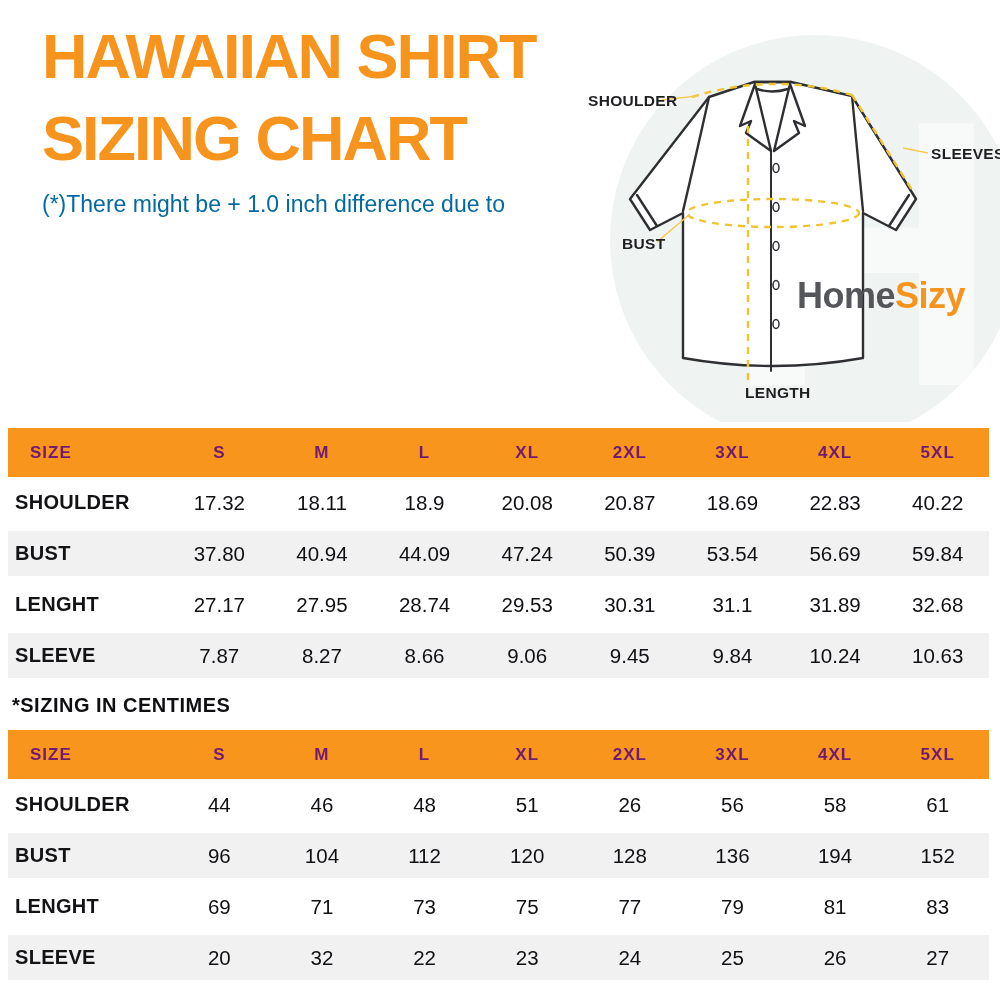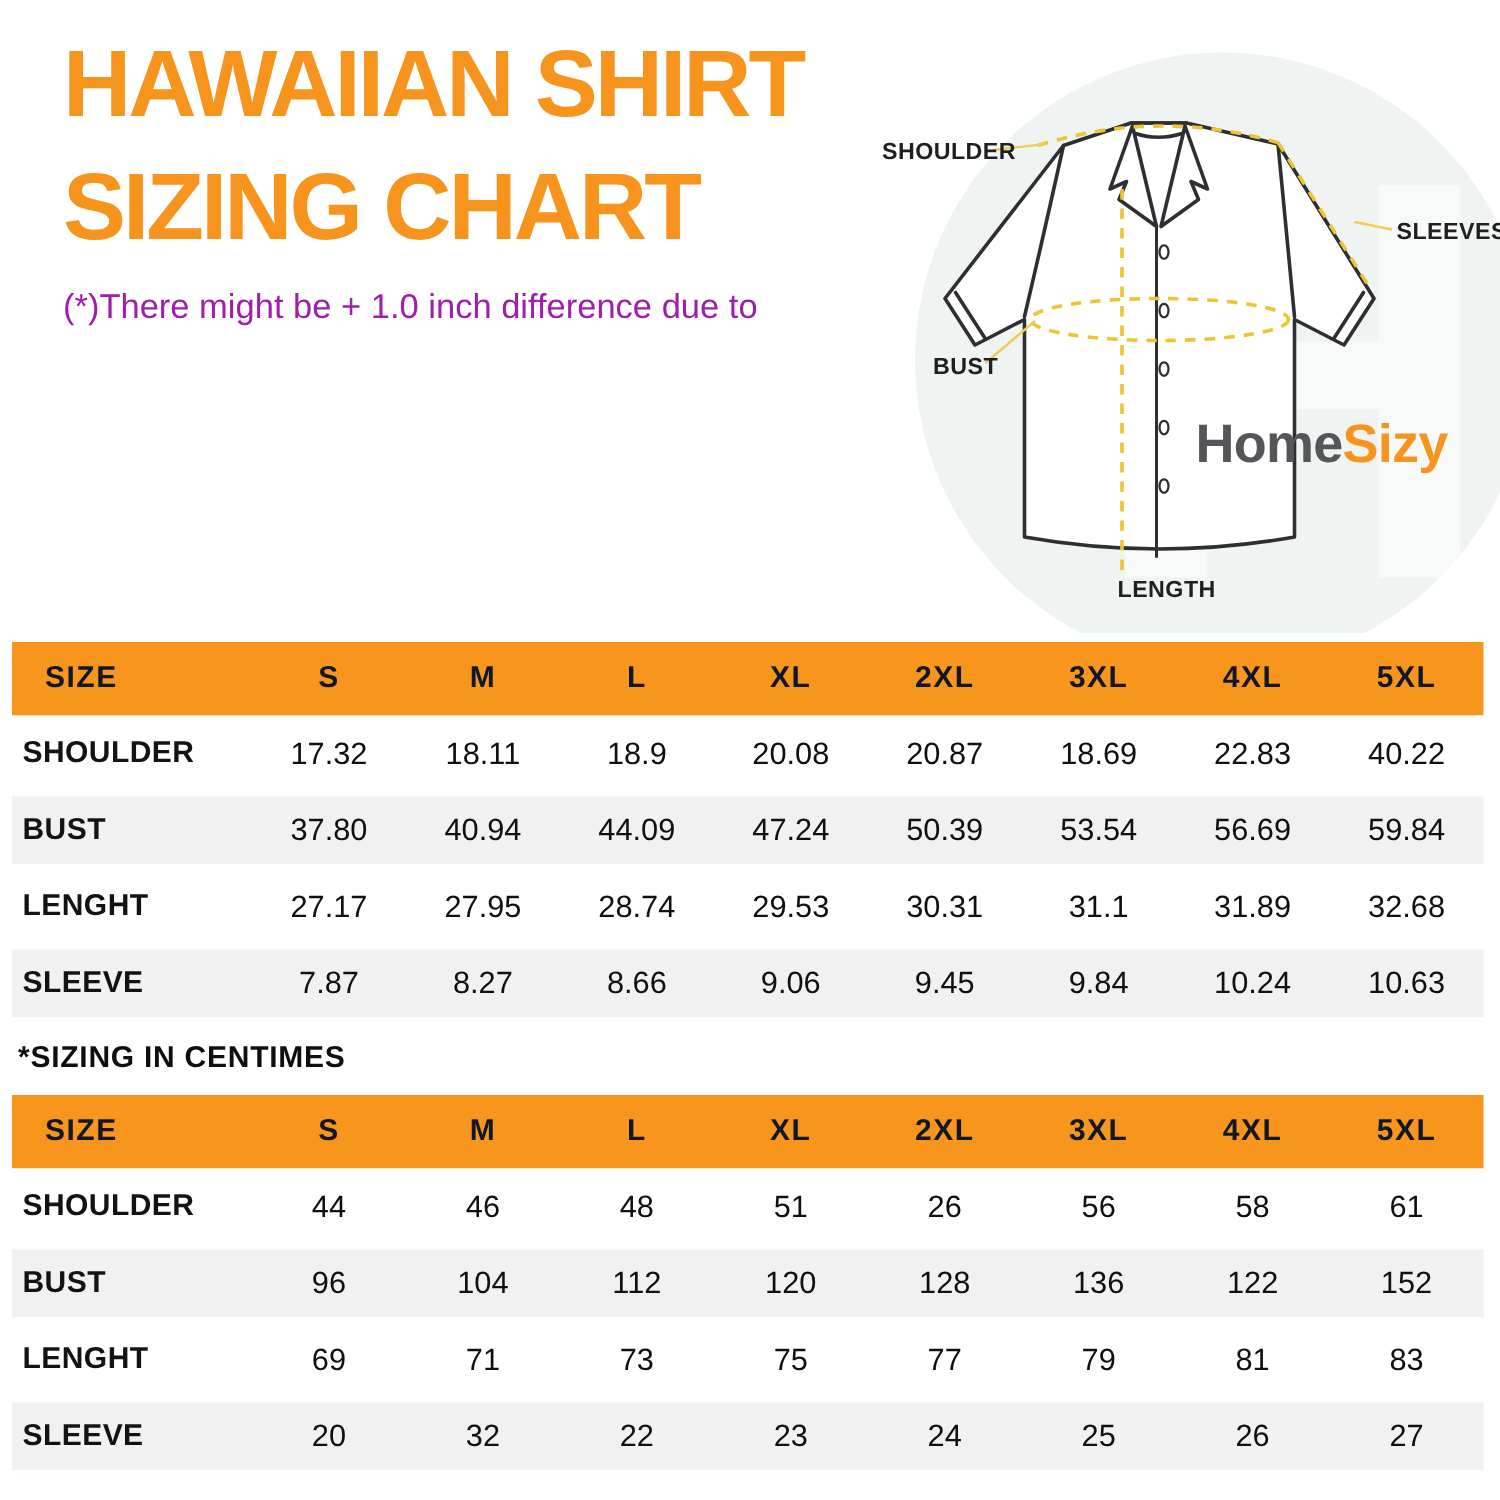--- a/index.html
+++ b/index.html
@@ -2,37 +2,37 @@
 <html><head>
 <meta charset="utf-8">
 <style>
   html,body{margin:0;padding:0;background:#fff;}
   #page{position:relative;width:1000px;height:1000px;overflow:hidden;background:#ffffff;
         font-family:"Liberation Sans",sans-serif;}
 
   
   .title{position:absolute;left:42px;top:16px;font-size:63px;line-height:1.3;font-weight:bold;
          letter-spacing:-2px;color:#F7941D;white-space:nowrap;}
-  .disclaimer{position:absolute;left:42px;top:190px;font-size:23px;line-height:1.28;color:#a21caf;}
+  .disclaimer{position:absolute;left:42px;top:190px;font-size:23px;line-height:1.28;color:#0369a1;}
 
   
   .diagram{position:absolute;left:575px;top:8px;width:425px;height:414px;}
 
   
   .caption{position:absolute;left:12px;font-size:20px;font-weight:bold;letter-spacing:.5px;color:#0F0F12;}
   .caption.c1{top:383px;}
   .caption.c2{top:694px;}
 
   
   .sizetable{position:absolute;left:8px;width:981px;}
   .sizetable.t1{top:428px;}
   .sizetable.t2{top:730px;}
   .thead,.trow{display:grid;grid-template-columns:160px repeat(8,1fr);align-items:center;box-sizing:border-box;}
   .thead{height:49px;background:#F7951C;}
-  .th{color:#0f172a;font-weight:bold;font-size:20px;letter-spacing:1px;text-align:center;}
+  .th{color:#701a75;font-weight:bold;font-size:17px;letter-spacing:1px;text-align:center;}
   .th.first{text-align:left;padding-left:22px;}
   .trow{height:51px;background:#ffffff;}
   .trow.alt{background:#F1F1F2;border-top:3px solid #fff;border-bottom:3px solid #fff;}
   .tlabel{font-weight:bold;font-size:20px;letter-spacing:.3px;color:#131316;padding-left:7px;}
   .td{font-size:20.5px;color:#101014;text-align:center;}
 
   
   .svg-label{font-family:"Liberation Sans",sans-serif;font-weight:bold;font-size:15.5px;fill:#1F1F22;letter-spacing:.3px;}
   .logo-text{font-family:"Liberation Sans",sans-serif;font-weight:bold;font-size:36px;letter-spacing:-.5px;}
 </style>
@@ -184,21 +184,21 @@
         <div class="td">61</div>
       </div>
       <div class="trow alt">
         <div class="tlabel">BUST</div>
         <div class="td">96</div>
         <div class="td">104</div>
         <div class="td">112</div>
         <div class="td">120</div>
         <div class="td">128</div>
         <div class="td">136</div>
-        <div class="td">122</div>
+        <div class="td">194</div>
         <div class="td">152</div>
       </div>
       <div class="trow">
         <div class="tlabel">LENGHT</div>
         <div class="td">69</div>
         <div class="td">71</div>
         <div class="td">73</div>
         <div class="td">75</div>
         <div class="td">77</div>
         <div class="td">79</div>

